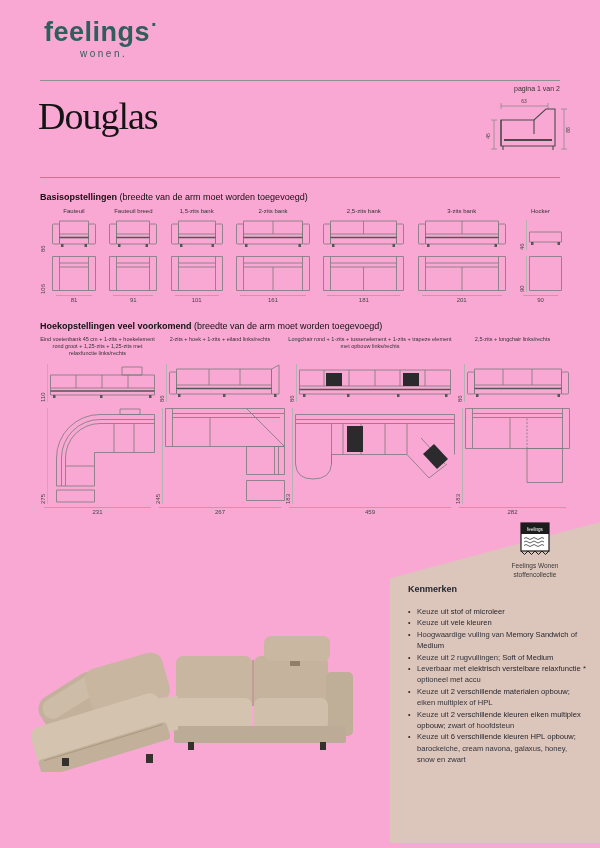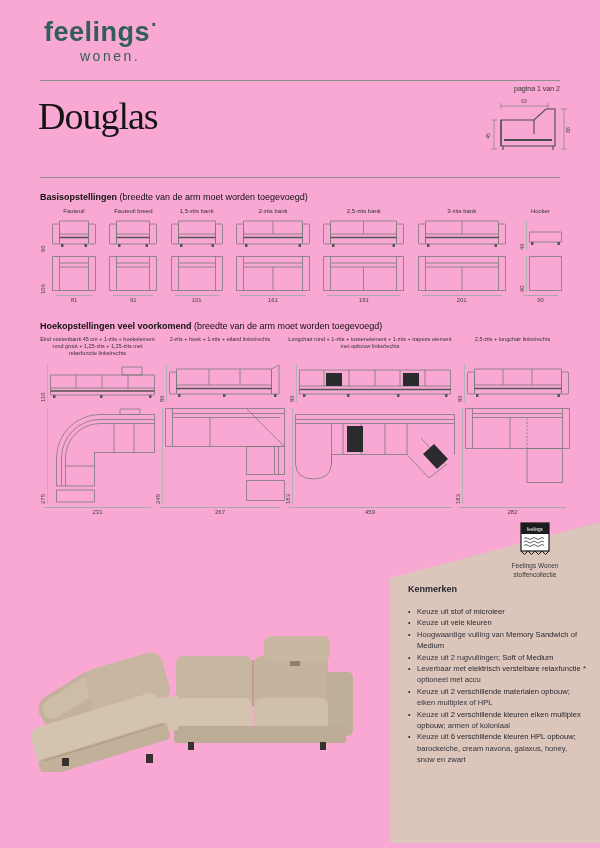--- a/index.html
+++ b/index.html
@@ -6,21 +6,21 @@
   html,body { background:#e8e8e8; }
   .page {
     position:relative; width:600px; height:848px; background:#f9a8d4;
     font-family:"Liberation Sans", sans-serif; color:#222; overflow:hidden;
     margin:0 auto;
   }
   
   .logo { position:absolute; left:44px; top:14px; color:#315e5a; }
   .logo .word { font-size:27px; font-weight:600; letter-spacing:.5px; line-height:1; }
   .logo .dot { font-size:20px; vertical-align:10px; margin-left:1px; }
-  .logo .sub { display:block; font-size:14px; letter-spacing:2.5px; margin:2px 0 0 36px; font-weight:400; }
+  .logo .sub { display:block; font-size:10px; letter-spacing:2.5px; margin:2px 0 0 36px; font-weight:400; }
   .rule { position:absolute; left:40px; right:40px; height:0; border-top:1px solid #8f8f8f; }
   .rule.r1 { top:80px; } .rule.r2 { top:177px; }
   .pagina { position:absolute; right:40px; top:85px; font-size:7px; color:#333; }
   .title { position:absolute; left:38px; top:94px; font-family:"Liberation Serif", serif;
            font-size:38px; font-weight:500; color:#141414; letter-spacing:-1px; }
   .sideview { position:absolute; right:8px; top:96px; }
   
   svg.draw { display:block; }
   svg.draw * { vector-effect:non-scaling-stroke; }
   .sec-head { position:absolute; left:40px; font-size:9px; color:#111; }
@@ -548,21 +548,21 @@
 
   <div class="kenmerken">
     <h3>Kenmerken</h3>
     <ul>
         <li><span>Keuze uit </span><span class="b">stof</span><span> of </span><span class="b">microleer</span></li>
         <li><span>Keuze uit </span><span class="b">vele kleuren</span></li>
         <li><span>Hoogwaardige vulling van </span><span class="b">Memory Sandwich</span><span> of </span><span class="b">Medium</span></li>
         <li><span>Keuze uit 2 rugvullingen; </span><span class="b">Soft</span><span> of </span><span class="b">Medium</span></li>
         <li><span>Leverbaar met </span><span class="b">elektrisch verstelbare relaxfunctie *</span><span> optioneel met accu</span></li>
         <li><span>Keuze uit </span><span class="b">2 verschillende materialen opbouw;</span><span> eiken multiplex of HPL</span></li>
-        <li><span>Keuze uit </span><span class="b">2 verschillende kleuren eiken multiplex opbouw;</span><span> armen of koloniaal</span></li>
+        <li><span>Keuze uit </span><span class="b">2 verschillende kleuren eiken multiplex opbouw;</span><span> zwart of hoofdsteun</span></li>
         <li><span>Keuze uit </span><span class="b">6 verschillende kleuren HPL opbouw;</span><span> barockeiche, cream navona, galaxus, honey, snow en zwart</span></li>
       </ul>
   </div>
 
   <svg class="photo" width="338" height="138" viewBox="0 0 338 138">
 
     <g>
       <g transform="rotate(-32 60 75)">
         <rect x="16" y="42" width="72" height="46" rx="14" fill="#c3b19b"></rect>
         <rect x="20" y="46" width="64" height="20" rx="10" fill="#cdbca7"></rect>

